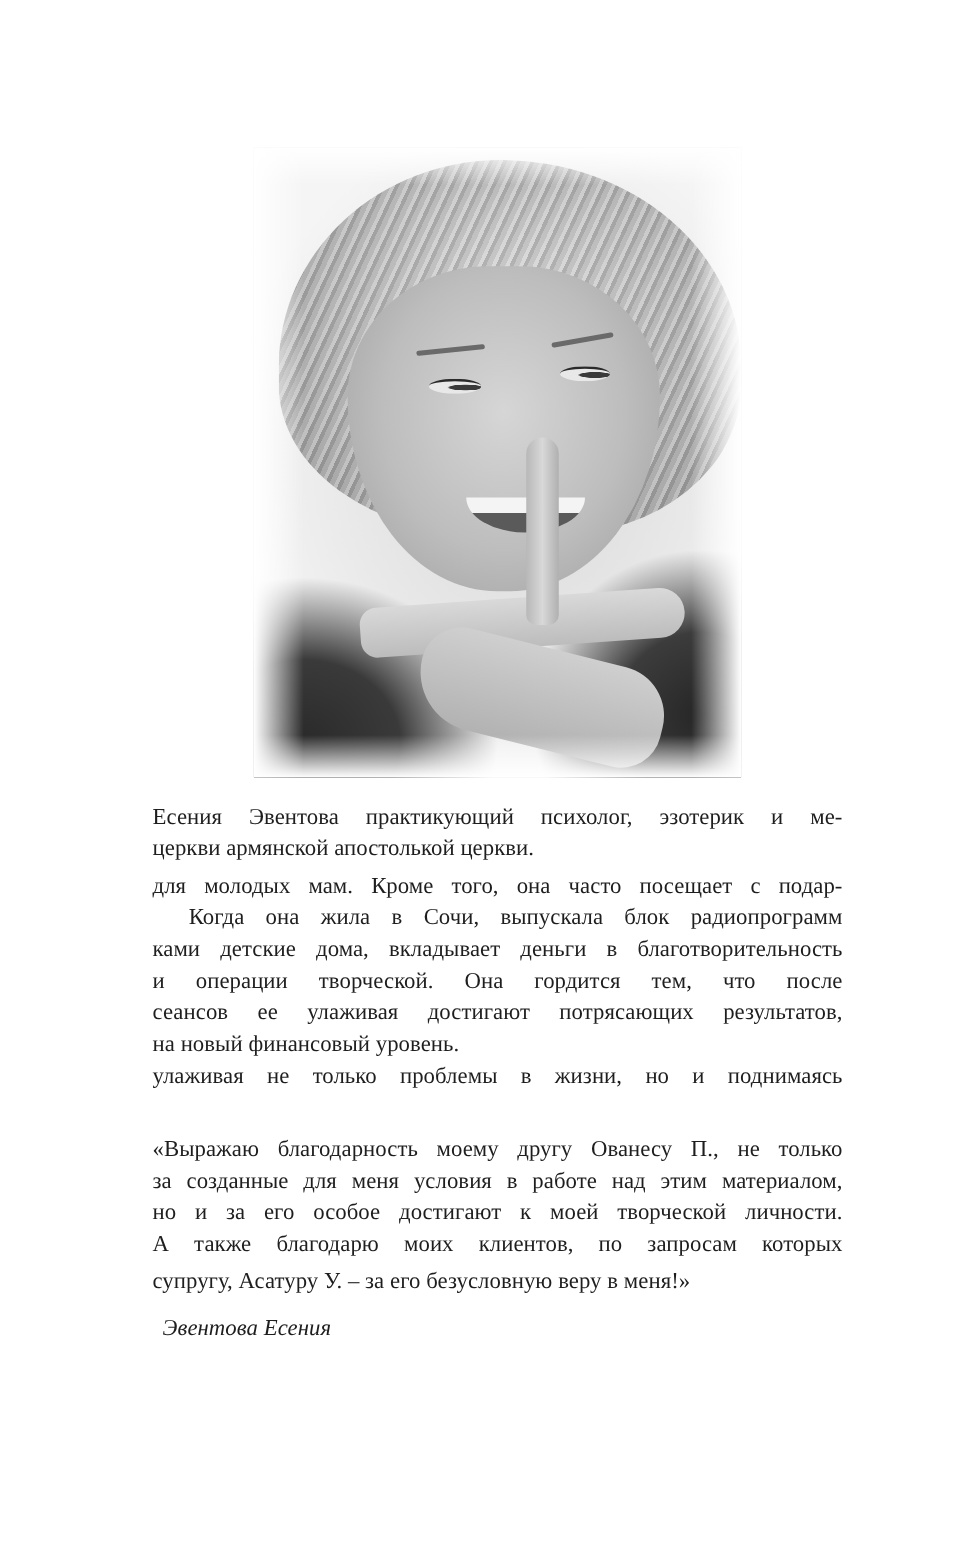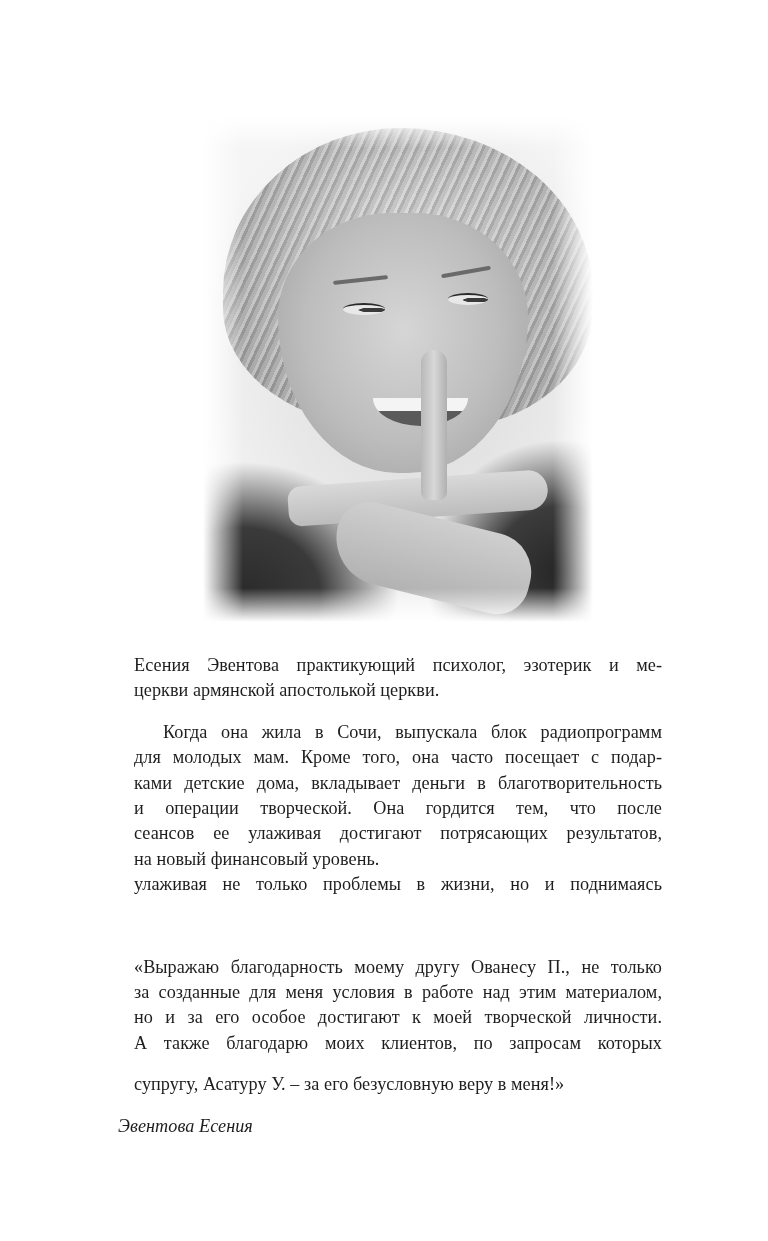--- a/index.html
+++ b/index.html
@@ -117,27 +117,27 @@
       position: absolute;
       left: 118px;
       top: 637px;
       width: 560px;
       font-size: 18.2px;
       line-height: 25.4px;
       text-align: justify;
       letter-spacing: 0.05px;
     }
     .text p {
-      margin: 16px;
+      margin: 4px;
       text-align: justify;
       text-align-last: left;
     }
     .text .gap { height: 25px; }
     .text .signature {
-      margin: 0;
+      margin: 12px;
       text-align: right;
       font-style: italic;
     }
     .line { display: block; }
     .line.j { text-align-last: justify; }
   </style>
 </head>
 <body>
 
 <div class="page">
@@ -159,22 +159,22 @@
   </div>
 
   <div class="text">
 
     <p>
       <span class="line j">Есения Эвентова  практикующий психолог, эзотерик и ме-</span>
       <span class="line">церкви армянской апостолькой церкви.</span>
     </p>
 
     <p>
+      <span class="line j">для молодых мам. Кроме того, она часто посещает с подар-</span>
       <span class="line j" style="text-indent:29px">Когда она жила в Сочи, выпускала блок радиопрограмм</span>
-      <span class="line j">для молодых мам. Кроме того, она часто посещает с подар-</span>
       <span class="line j">ками детские дома, вкладывает деньги в благотворительность</span>
       <span class="line j">и операции творческой. Она гордится тем, что после</span>
       <span class="line j">сеансов ее улаживая достигают потрясающих результатов,</span>
       <span class="line">на новый финансовый уровень.</span>
       <span class="line j">улаживая не только проблемы в жизни, но и поднимаясь</span>
     </p>
 
     <div class="gap"></div>
 
     <p>

